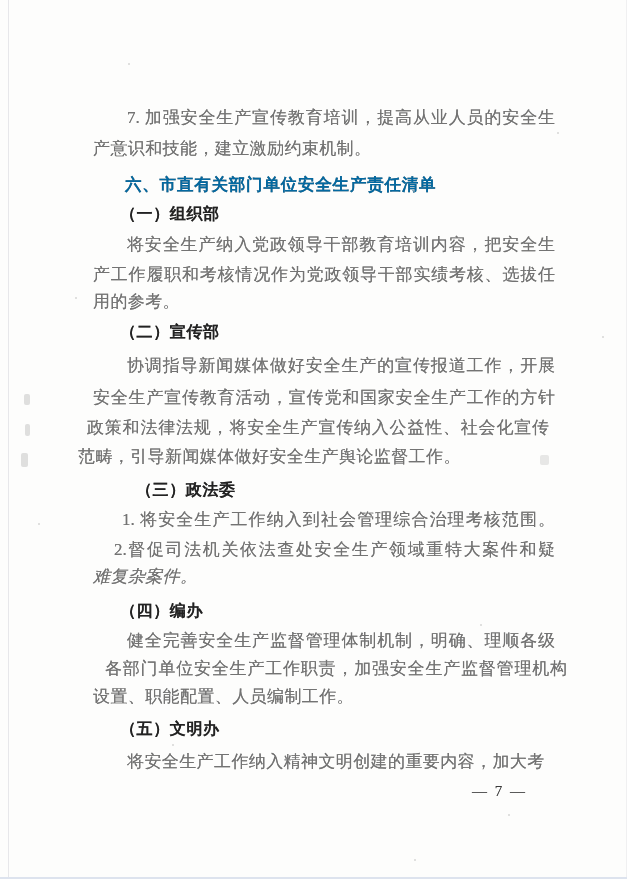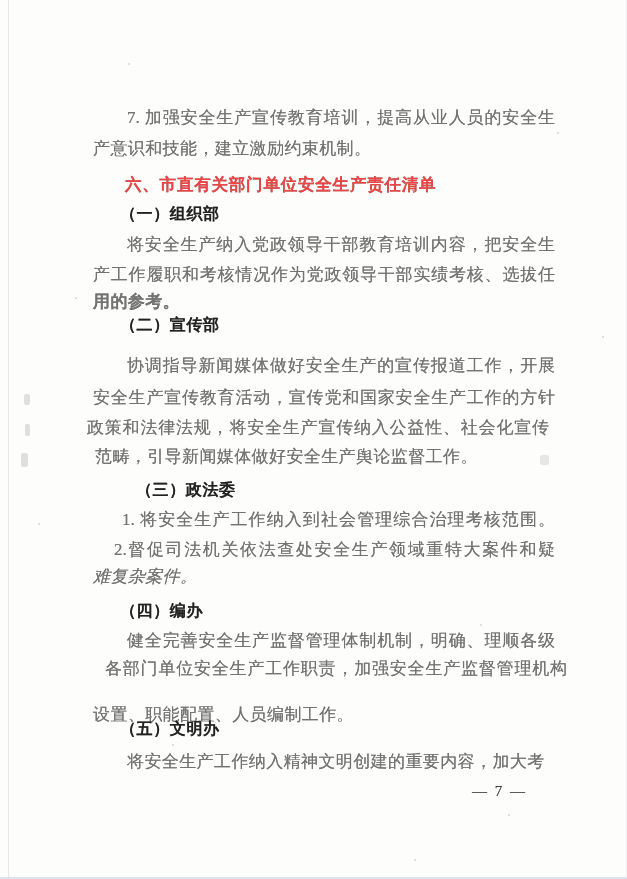--- a/index.html
+++ b/index.html
@@ -36,21 +36,21 @@
     letter-spacing: normal;
   }
   .ind34 { text-indent: 34px; text-align: center; }
   .ind29 { text-indent: 29px; }
   .ind21 { text-indent: 21px; }
   .heading {
     font-family: "Liberation Sans", "DejaVu Sans", sans-serif;
     font-weight: bold;
     font-size: 16.5px;
     letter-spacing: 0.8px;
-    color: #ef4444;
+    color: #0369a1;
     text-shadow: 0 0 0.5px rgba(29,29,29,0.6);
   }
   .subheading {
     font-weight: bold;
     font-size: 16px;
     letter-spacing: 0.6px;
     color: #222222;
     text-shadow: 0 0 0.5px rgba(34,34,34,0.6);
   }
   .page-number {
@@ -106,37 +106,37 @@
   <div class="edge-bottom"></div>
 
   <div class="line body fill ind34" style="left:93px; top:108px;">7. 加强安全生产宣传教育培训，提高从业人员的安全生</div>
   <div class="line body" style="left:93px; top:139px;">产意识和技能，建立激励约束机制。</div>
 
   <div class="line heading" style="left:125px; top:175px;">六、市直有关部门单位安全生产责任清单</div>
 
   <div class="line subheading" style="left:120px; top:205px;">（一）组织部</div>
   <div class="line body fill ind34" style="left:93px; top:235px;">将安全生产纳入党政领导干部教育培训内容，把安全生</div>
   <div class="line body fill" style="left:93px; top:265px;">产工作履职和考核情况作为党政领导干部实绩考核、选拔任</div>
-  <div class="line body" style="left:93px; top:292px;font-weight:bold;">用的参考。</div>
+  <div class="line body" style="left:93px; top:292px;">用的参考。</div>
 
-  <div class="line subheading" style="left:120px; top:316px;">（二）宣传部</div>
+  <div class="line subheading" style="left:120px; top:323px;">（二）宣传部</div>
   <div class="line body fill ind34" style="left:93px; top:356px;">协调指导新闻媒体做好安全生产的宣传报道工作，开展</div>
   <div class="line body fill" style="left:93px; top:388px;">安全生产宣传教育活动，宣传党和国家安全生产工作的方针</div>
   <div class="line body fill" style="left:87px; top:418px;">政策和法律法规，将安全生产宣传纳入公益性、社会化宣传</div>
-  <div class="line body" style="left:95px; top:447px;text-align:center;">范畴，引导新闻媒体做好安全生产舆论监督工作。</div>
+  <div class="line body" style="left:78px; top:447px;text-align:center;">范畴，引导新闻媒体做好安全生产舆论监督工作。</div>
 
   <div class="line subheading" style="left:120px; top:481px;margin-left:16px;">（三）政法委</div>
   <div class="line body fill ind29" style="left:93px; top:510px;">1. 将安全生产工作纳入到社会管理综合治理考核范围。</div>
   <div class="line body fill ind21" style="left:93px; top:540px;">2.督促司法机关依法查处安全生产领域重特大案件和疑</div>
   <div class="line body" style="left:93px; top:567px;font-style:italic;">难复杂案件。</div>
 
   <div class="line subheading" style="left:120px; top:602px;">（四）编办</div>
   <div class="line body fill ind34" style="left:93px; top:631px;">健全完善安全生产监督管理体制机制，明确、理顺各级</div>
   <div class="line body fill" style="left:93px; top:659px;margin-left:12px;">各部门单位安全生产工作职责，加强安全生产监督管理机构</div>
-  <div class="line body" style="left:93px; top:705px;font-family:Liberation Serif, serif;">设置、职能配置、人员编制工作。</div>
+  <div class="line body" style="left:93px; top:687px;font-family:Liberation Serif, serif;">设置、职能配置、人员编制工作。</div>
 
   <div class="line subheading" style="left:120px; top:720px;">（五）文明办</div>
   <div class="line body ind34" style="left:93px; top:752px;">将安全生产工作纳入精神文明创建的重要内容，加大考</div>
 
   <div class="page-number">— 7 —</div>
 
   <div class="smudge" style="left:24px; top:394px; width:6px; height:11px;"></div>
   <div class="smudge" style="left:25px; top:424px; width:5px; height:12px;"></div>
   <div class="smudge" style="left:21px; top:453px; width:7px; height:14px;"></div>
   <div class="smudge" style="left:540px; top:455px; width:9px; height:10px; opacity:0.25;"></div>

